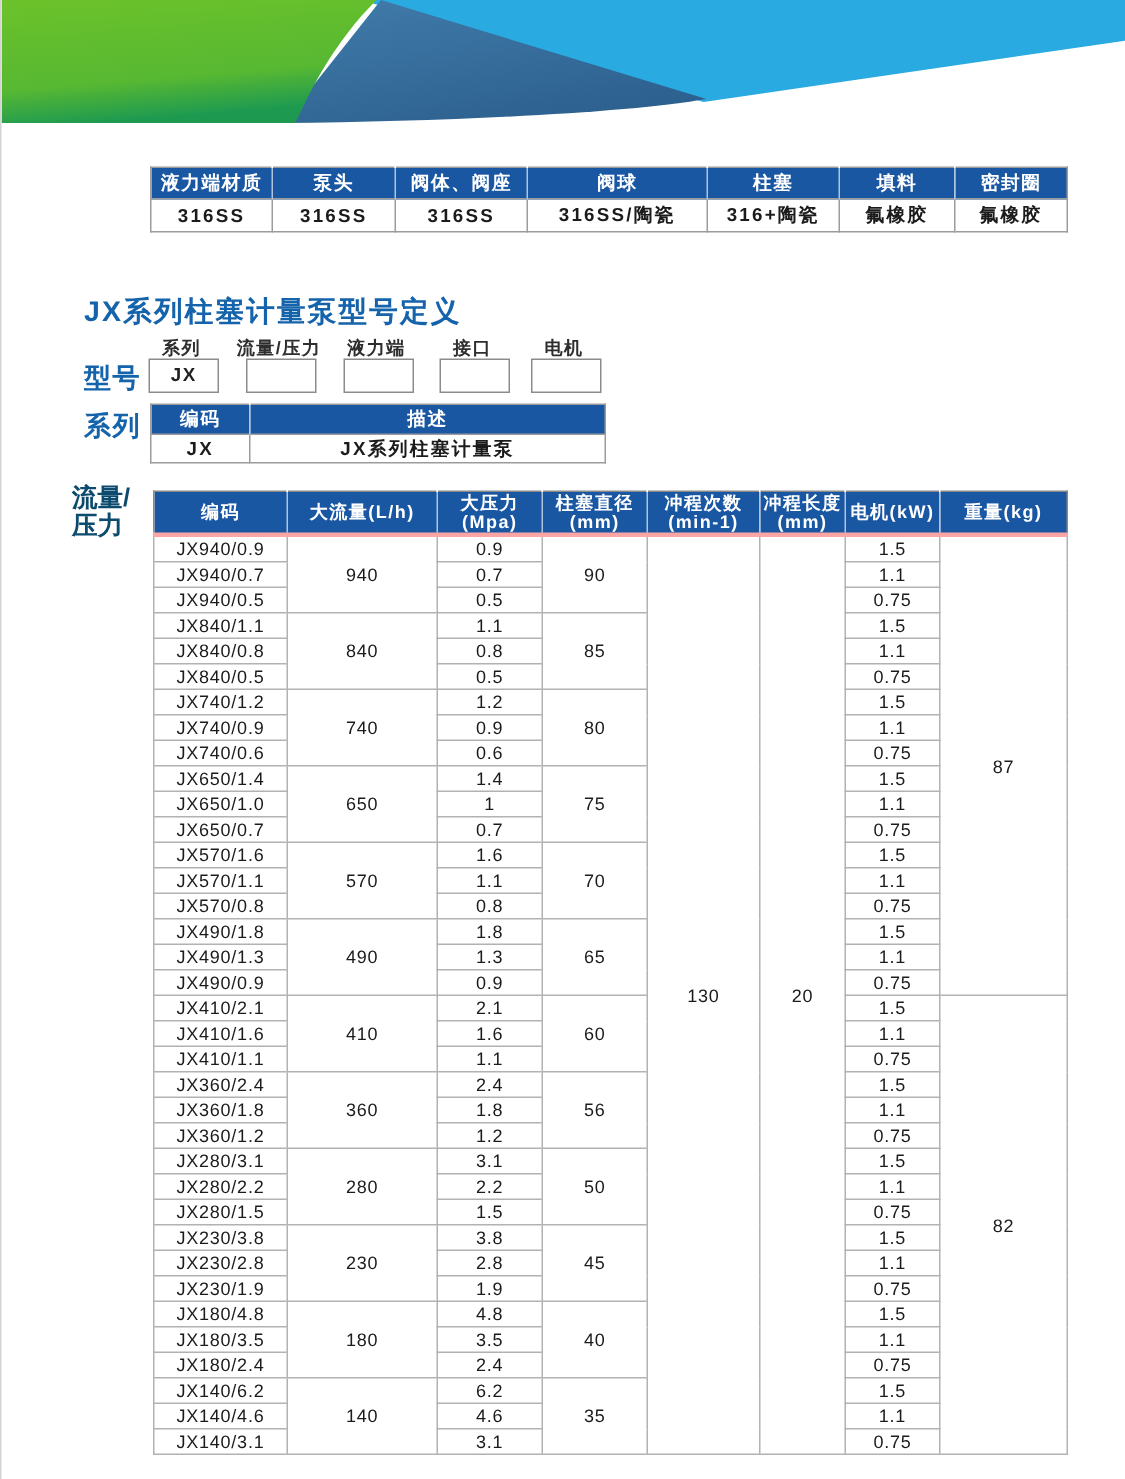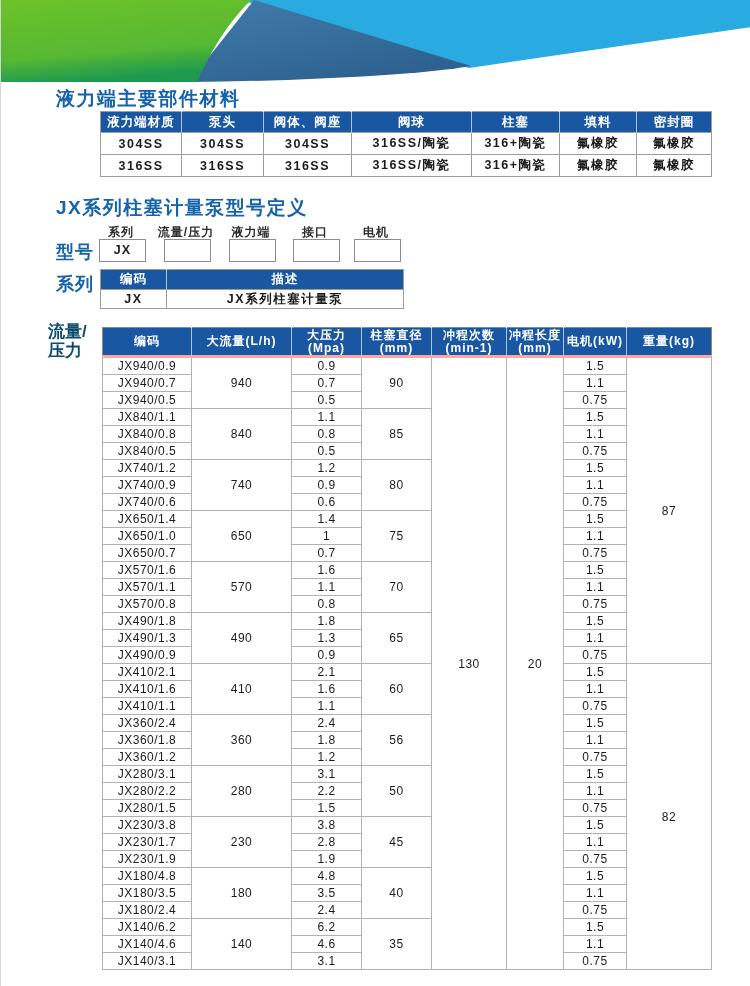--- a/index.html
+++ b/index.html
@@ -80,21 +80,20 @@
       <linearGradient id="gBlue" x1="0" y1="0" x2="0.6" y2="1">
         <stop offset="0" stop-color="#417cab"></stop>
         <stop offset="1" stop-color="#2d618f"></stop>
       </linearGradient>
     </defs>
     <polygon fill="#29aae1" points="240,0 750,0 750,27 468,68"></polygon>
     <path fill="url(#gBlue)" d="M253,0 L470,66 C420,75 300,81 188,82 Z"></path>
     <path fill="url(#gGreen)" d="M0,0 L250,0 C222,28 207,58 196,82 L0,82 Z"></path>
   </svg>
 
-  <div class="sec-title" style="left:55px; top:86px;">液力端主要部件材料</div>
   <table class="mat blue-head" id="materials-table" style="left:99px; top:111px;">
       <colgroup>
         <col style="width: 81px;">
         <col style="width: 82px;">
         <col style="width: 88px;">
         <col style="width: 120px;">
         <col style="width: 88px;">
         <col style="width: 77px;">
         <col style="width: 75px;">
       </colgroup>
@@ -103,29 +102,20 @@
           <th>液力端材质</th>
           <th>泵头</th>
           <th>阀体、阀座</th>
           <th>阀球</th>
           <th>柱塞</th>
           <th>填料</th>
           <th>密封圈</th>
         </tr>
       </thead>
       <tbody>
-        <tr>
-          <td>304SS</td>
-          <td>304SS</td>
-          <td>304SS</td>
-          <td>316SS/陶瓷</td>
-          <td>316+陶瓷</td>
-          <td>氟橡胶</td>
-          <td>氟橡胶</td>
-        </tr>
         <tr>
           <td>316SS</td>
           <td>316SS</td>
           <td>316SS</td>
           <td>316SS/陶瓷</td>
           <td>316+陶瓷</td>
           <td>氟橡胶</td>
           <td>氟橡胶</td>
         </tr>
       </tbody>
@@ -373,21 +363,21 @@
           <td>0.75</td>
         </tr>
         <tr class="gfirst">
           <td>JX230/3.8</td>
           <td rowspan="3">230</td>
           <td>3.8</td>
           <td rowspan="3">45</td>
           <td>1.5</td>
         </tr>
         <tr>
-          <td>JX230/1.7</td>
+          <td>JX230/2.8</td>
           <td>2.8</td>
           <td>1.1</td>
         </tr>
         <tr>
           <td>JX230/1.9</td>
           <td>1.9</td>
           <td>0.75</td>
         </tr>
         <tr class="gfirst">
           <td>JX180/4.8</td>

